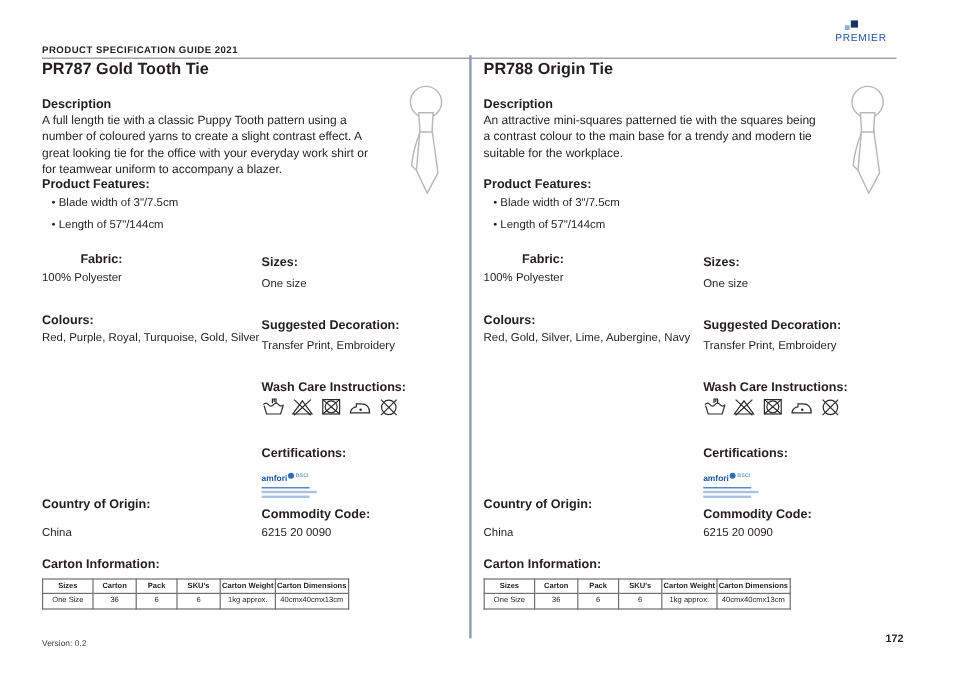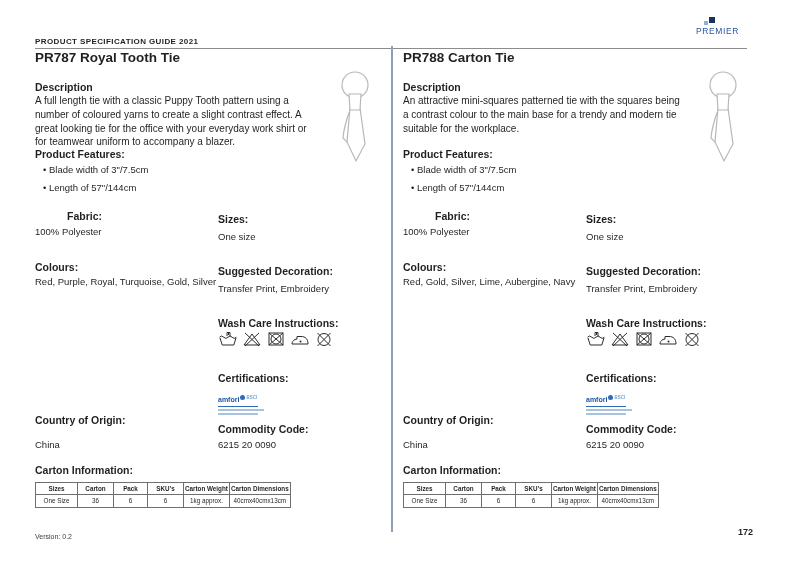--- a/index.html
+++ b/index.html
@@ -80,21 +80,21 @@
 
   <div class="abs brand">
     <div class="brand-squares">
       <span class="sq light"></span>
       <span class="sq dark"></span>
     </div>
     <div class="brand-text">PREMIER</div>
   </div>
 
   <section class="col col-left">
-    <h1 class="abs prod-title">PR787 Royal Tooth Tie</h1>
+    <h1 class="abs prod-title">PR787 Gold Tooth Tie</h1>
 
     <h2 class="abs sec-h r-desc-h">Description</h2>
     <p class="abs desc-p r-desc-p">A full length tie with a classic Puppy Tooth pattern using a number of coloured yarns to create a slight contrast effect. A great looking tie for the office with your everyday work shirt or for teamwear uniform to accompany a blazer.</p>
 
     <div class="abs tie">
       <svg width="64" height="94" viewBox="0 0 64 94">
         <circle cx="32" cy="15" r="13"></circle>
         <path d="M27 40 Q21 56 20 68 L25 73"></path>
         <path d="M27 38 L37 38 L42 74 L33 91 L24 72 Z"></path>
         <path d="M26 24 L38 24 L37 40 L27 40 Z"></path>
@@ -184,21 +184,21 @@
         <td>6</td>
         <td>6</td>
         <td>1kg approx.</td>
         <td>40cmx40cmx13cm</td>
       </tr>
     </tbody>
       </table>
   </section>
 
   <section class="col col-right">
-    <h1 class="abs prod-title">PR788 Carton Tie</h1>
+    <h1 class="abs prod-title">PR788 Origin Tie</h1>
 
     <h2 class="abs sec-h r-desc-h">Description</h2>
     <p class="abs desc-p r-desc-p">An attractive mini-squares patterned tie with the squares being a contrast colour to the main base for a trendy and modern tie suitable for the workplace.</p>
 
     <div class="abs tie">
       <svg width="64" height="94" viewBox="0 0 64 94">
         <circle cx="32" cy="15" r="13"></circle>
         <path d="M27 40 Q21 56 20 68 L25 73"></path>
         <path d="M27 38 L37 38 L42 74 L33 91 L24 72 Z"></path>
         <path d="M26 24 L38 24 L37 40 L27 40 Z"></path>

